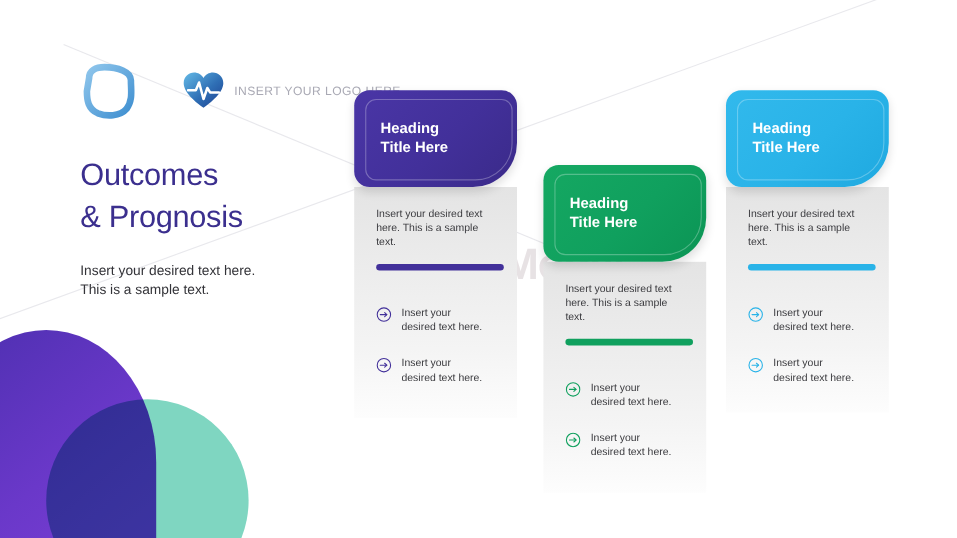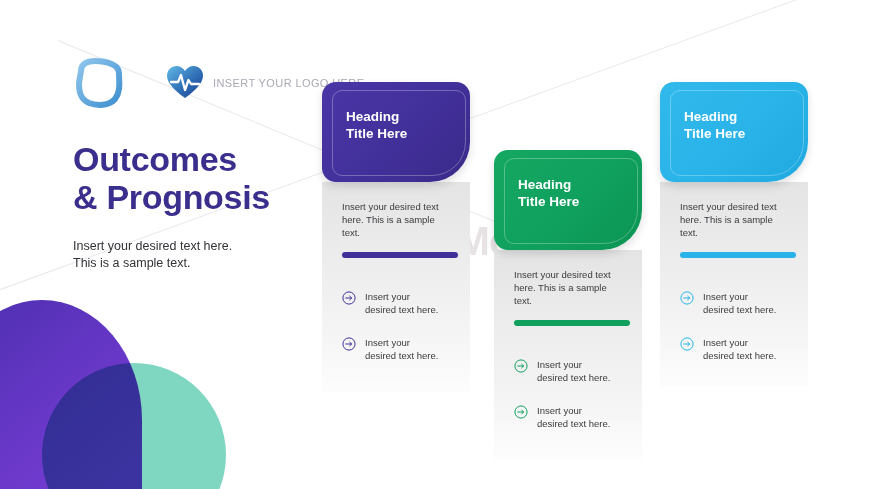--- a/index.html
+++ b/index.html
@@ -75,23 +75,23 @@
     font-size: 11px;
     line-height: 14px;
     letter-spacing: .4px;
     color: #a9a9b4;
     font-family: "Liberation Sans", sans-serif;
   }
 
   
   .title-block { position: absolute; left: 73px; top: 140px; width: 240px; }
   .main-title {
-    font-size: 34px;
+    font-size: 28px;
     line-height: 38px;
-    font-weight: bold;
+    font-weight: normal;
     color: #3b2f8e;
     letter-spacing: -0.3px;
     white-space: pre-line;
   }
   .subtitle {
     margin-top: 22px;
     font-size: 12.5px;
     line-height: 17px;
     color: #333338;
     white-space: pre-line;
@@ -130,21 +130,21 @@
 
   .card-body {
     position: relative;
     width: 148px;
     background: linear-gradient(180deg, #e4e4e4 0%, #ebebeb 30%, #f4f4f4 70%, #fdfdfd 100%);
   }
 
   .card-head {
     position: relative;
     width: 148px;
-    height: 100px;
+    height: 88px;
     border-radius: 14px 14px 40px 14px;
     box-shadow: 0 4px 9px rgba(0,0,0,.13);
     z-index: 2;
   }
   .card-head .inner-outline {
     position: absolute;
     left: 10px; top: 8px; right: 4px; bottom: 6px;
     border: 1px solid rgba(255,255,255,.28);
     border-radius: 10px 10px 34px 10px;
     pointer-events: none;

